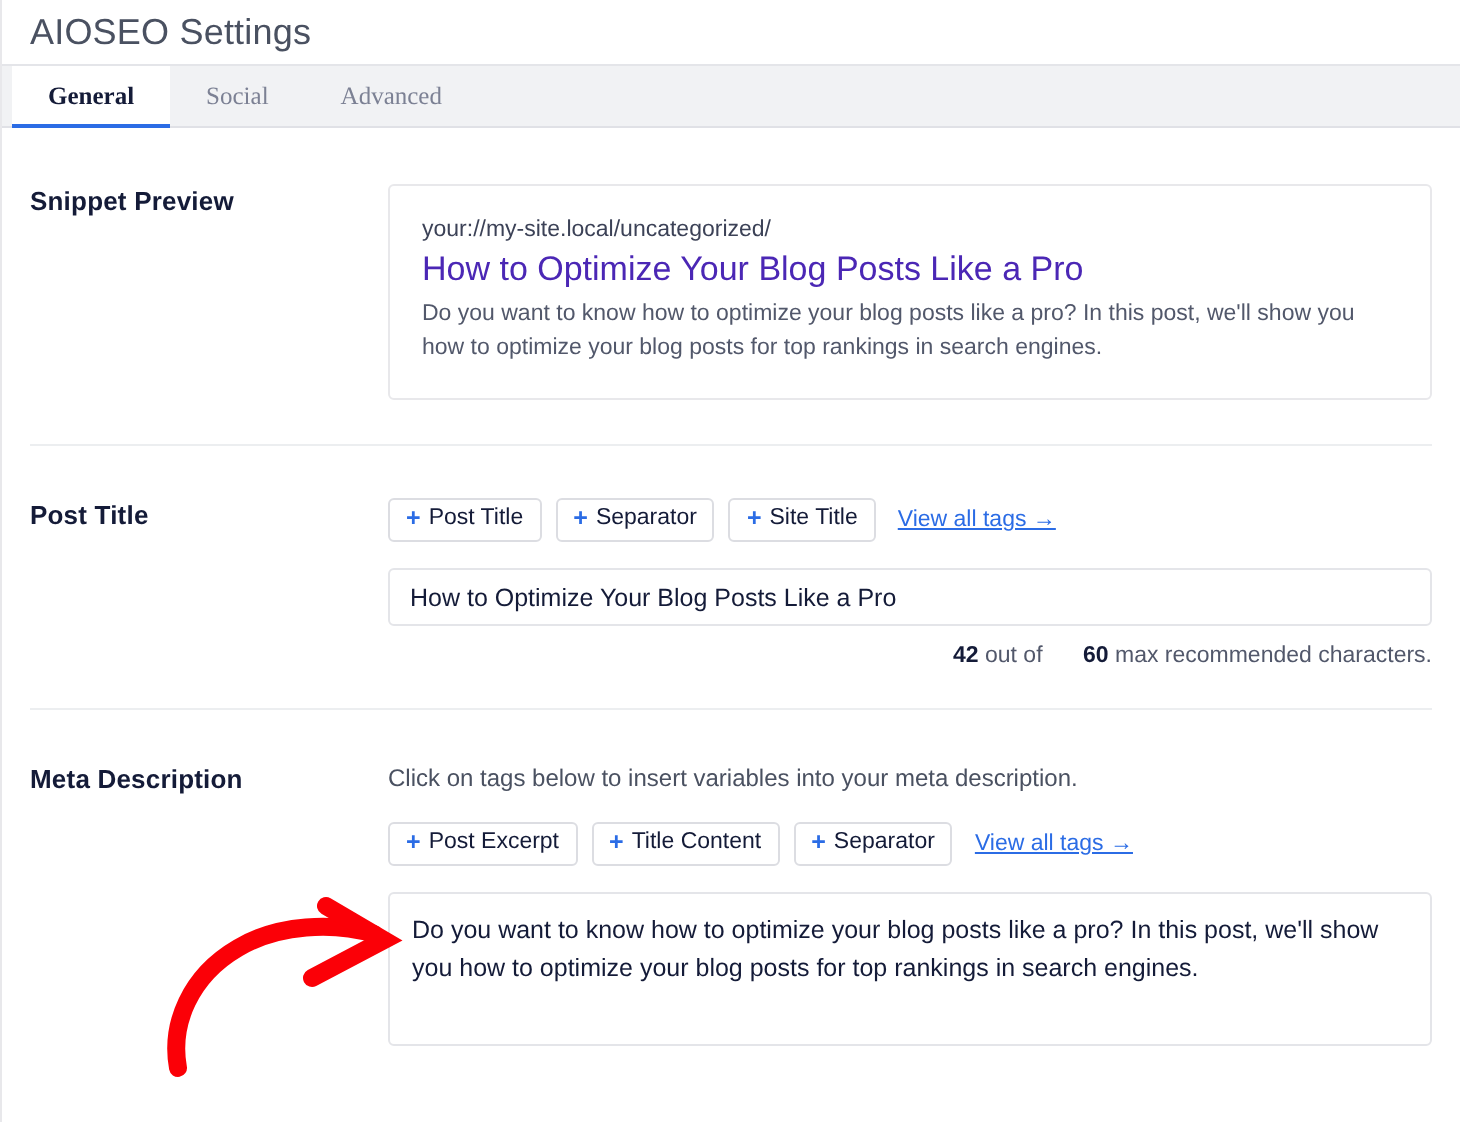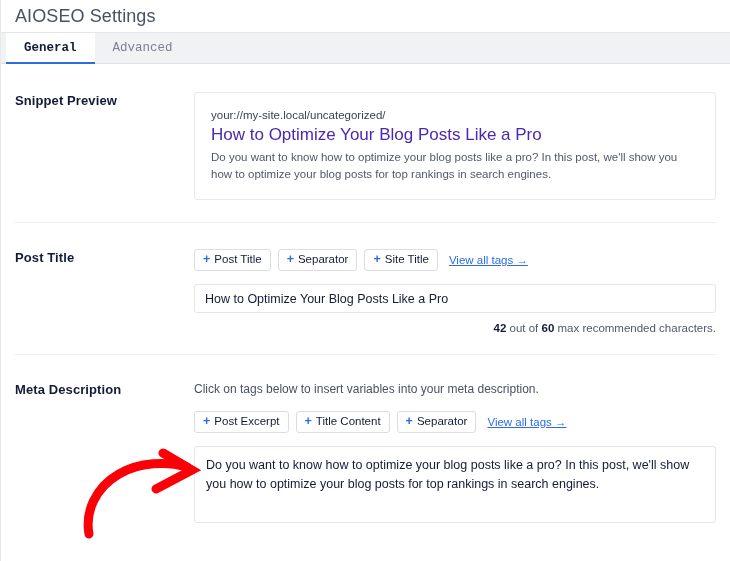--- a/index.html
+++ b/index.html
@@ -57,21 +57,21 @@
     align-items: center;
     justify-content: center;
     padding: 0 18px;
     font-size: 12.5px;
     color: #7c8194;
     cursor: pointer;
     position: relative;
     box-sizing: border-box;
     background: transparent;
     border: none;
-    font-family: Liberation Mono, monospace;
+    font-family: Liberation Serif, serif;
   }
   .tab.active {
     color: #141b38;
     font-weight: bold;
     background: #ffffff;
   }
   .tab.active::after {
     content: "";
     position: absolute;
     left: 0; right: 0; bottom: -1px;
@@ -212,21 +212,21 @@
     color: #141b38;
     outline: none;
     resize: none;
   }
   .counter {
     text-align: right;
     font-size: 11.5px;
     color: #52586b;
     margin-top: 9px;
   }
-  .counter b { color: #141b38; font-weight: bold; }
+  .counter b { color: #141b38; font-weight: bold; margin-left: 17px; }
 
   
   .annotation {
     position: absolute;
     left: 78px;
     top: 448px;
     width: 125px;
     height: 92px;
     pointer-events: none;
     z-index: 20;
@@ -236,20 +236,21 @@
 <body>
 
 <div class="panel">
 
   <div class="app-header">
     <span class="app-title">AIOSEO Settings</span>
   </div>
 
   <div class="tabbar">
     <button class="tab active">General</button>
+    <button class="tab">Social</button>
     <button class="tab">Advanced</button>
   </div>
 
   <div class="content">
 
     <div class="section" style="padding-top:28px;padding-bottom:22px;">
       <div class="sec-label">Snippet Preview</div>
       <div class="sec-body">
         <div class="snippet-box">
           <div class="snippet-url">your://my-site.local/uncategorized/</div>

